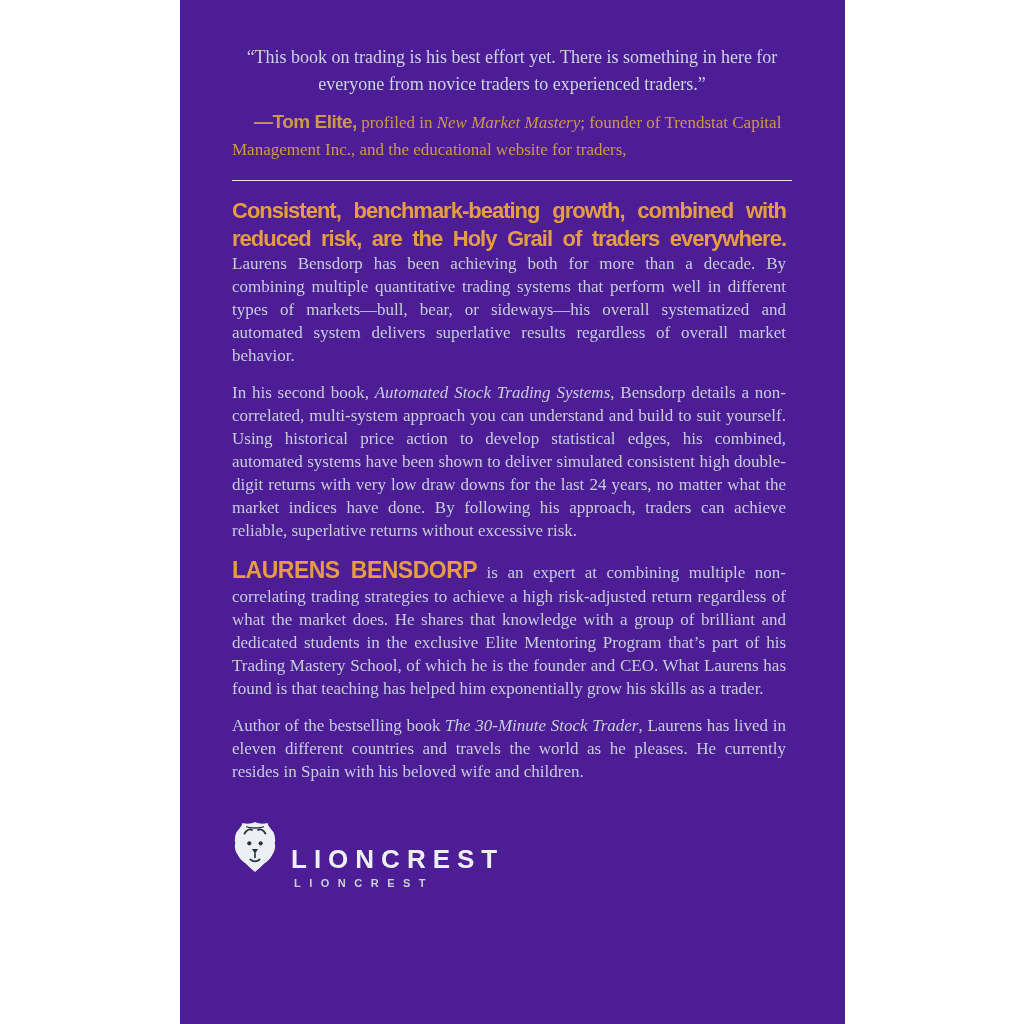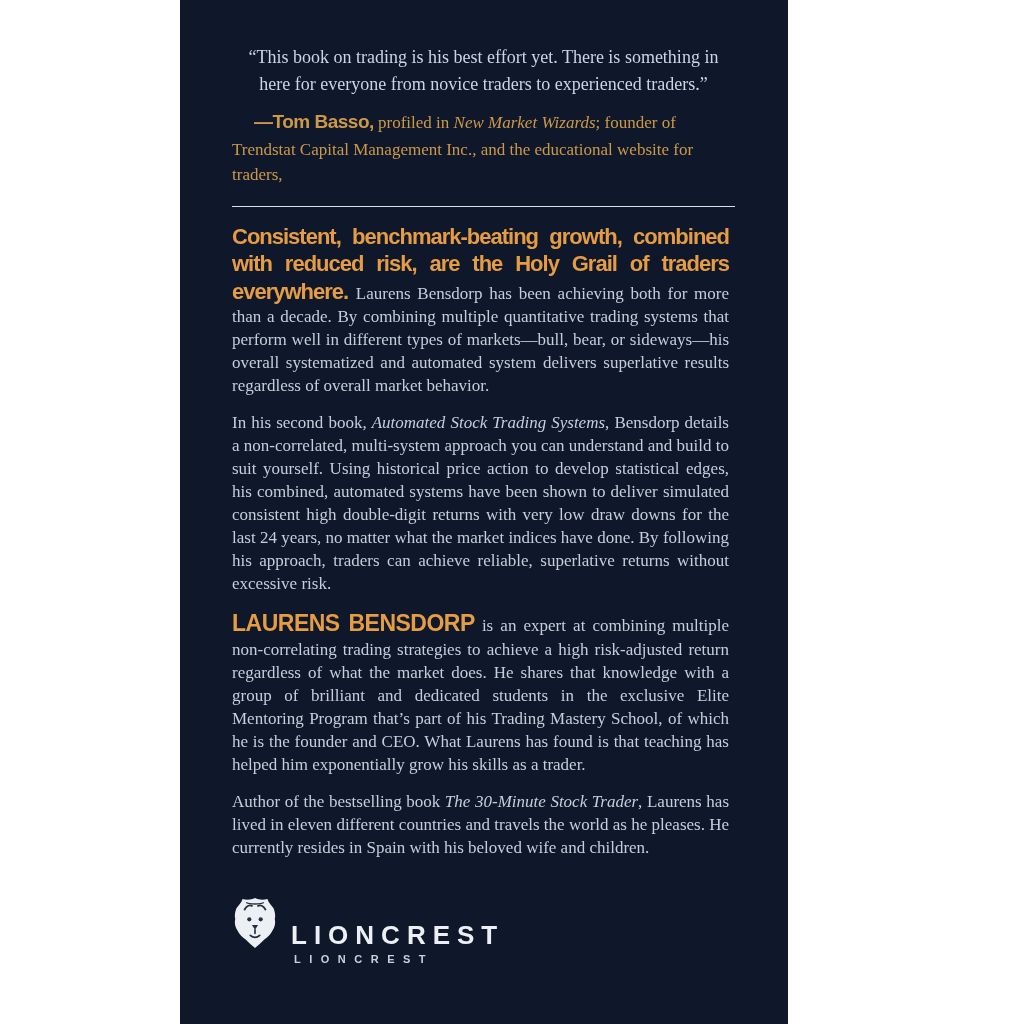--- a/index.html
+++ b/index.html
@@ -14,23 +14,23 @@
   .page {
     position: relative;
     width: 1024px;
     height: 1024px;
     background: #ffffff;
   }
   .cover {
     position: absolute;
     left: 180px;
     top: 0;
-    width: 608px;
+    width: 665px;
     height: 1024px;
-    background: #0f172a;
+    background: #4c1d95;
     box-sizing: border-box;
     padding: 0 53px 0 52px;
   }
   .quote {
     margin-top: 44px;
     text-align: center;
     font-size: 18px;
     line-height: 1.5;
     color: #ccd5e2;
     padding: 0 6px;
@@ -132,21 +132,21 @@
   }
 </style>
 </head>
 <body>
 
 <div class="page">
   <div class="cover">
 
     <div class="quote">“This book on trading is his best effort yet. There is something in here for everyone from novice traders to experienced traders.”</div>
 
-    <div class="attribution"><span class="seg-attr-name">—Tom Basso,</span><span class="seg-gold"> profiled in </span><span class="seg-gold-italic">New Market Wizards</span><span class="seg-gold">; founder of Trendstat Capital Management Inc., and the educational website for traders,</span></div>
+    <div class="attribution"><span class="seg-attr-name">—Tom Elite,</span><span class="seg-gold"> profiled in </span><span class="seg-gold-italic">New Market Mastery</span><span class="seg-gold">; founder of Trendstat Capital Management Inc., and the educational website for traders,</span></div>
 
     <hr class="divider">
 
     <p class="para first"><span class="seg-lead">Consistent, benchmark-beating growth, combined with reduced risk, are the Holy Grail of traders everywhere. </span><span>Laurens Bensdorp has been achieving both for more than a decade. By combining multiple quantitative trading systems that perform well in different types of markets—bull, bear, or sideways—his overall systematized and automated system delivers superlative results regardless of overall market behavior.</span></p>
 
     <p class="para"><span>In his second book, </span><span class="seg-italic">Automated Stock Trading Systems</span><span>, Bensdorp details a non-correlated, multi-system approach you can understand and build to suit yourself. Using historical price action to develop statistical edges, his combined, automated systems have been shown to deliver simulated consistent high double-digit returns with very low draw downs for the last 24 years, no matter what the market indices have done. By following his approach, traders can achieve reliable, superlative returns without excessive risk.</span></p>
 
     <p class="para"><span class="seg-lead2">LAURENS BENSDORP</span><span> is an expert at combining multiple non-correlating trading strategies to achieve a high risk-adjusted return regardless of what the market does. He shares that knowledge with a group of brilliant and dedicated students in the exclusive Elite Mentoring Program that’s part of his Trading Mastery School, of which he is the founder and CEO. What Laurens has found is that teaching has helped him exponentially grow his skills as a trader.</span></p>
 
     <p class="para"><span>Author of the bestselling book </span><span class="seg-italic">The 30-Minute Stock Trader</span><span>, Laurens has lived in eleven different countries and travels the world as he pleases. He currently resides in Spain with his beloved wife and children.</span></p>

